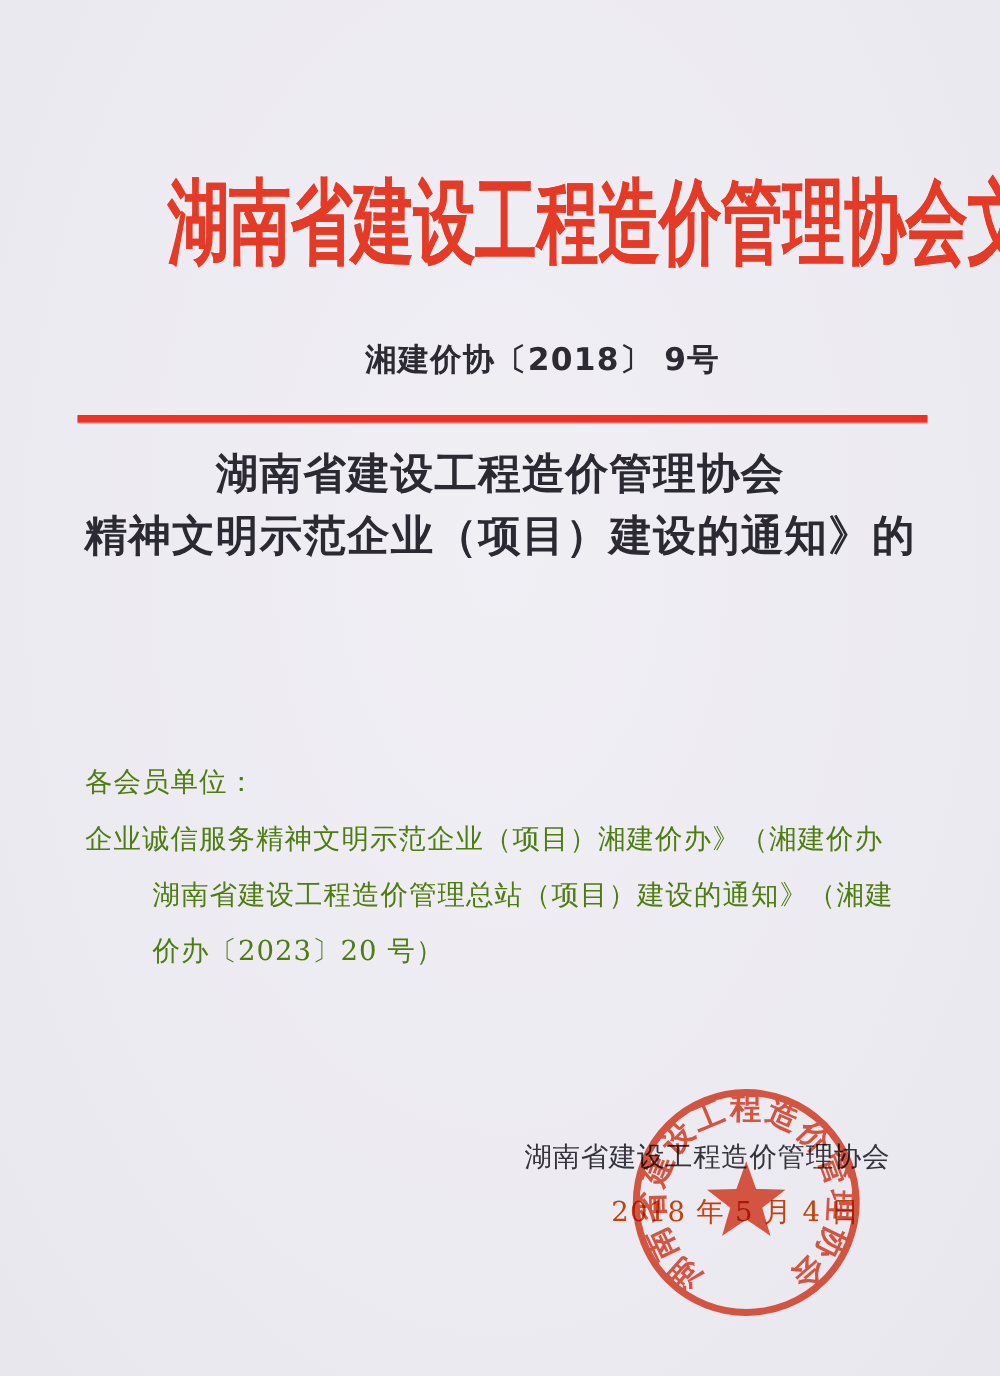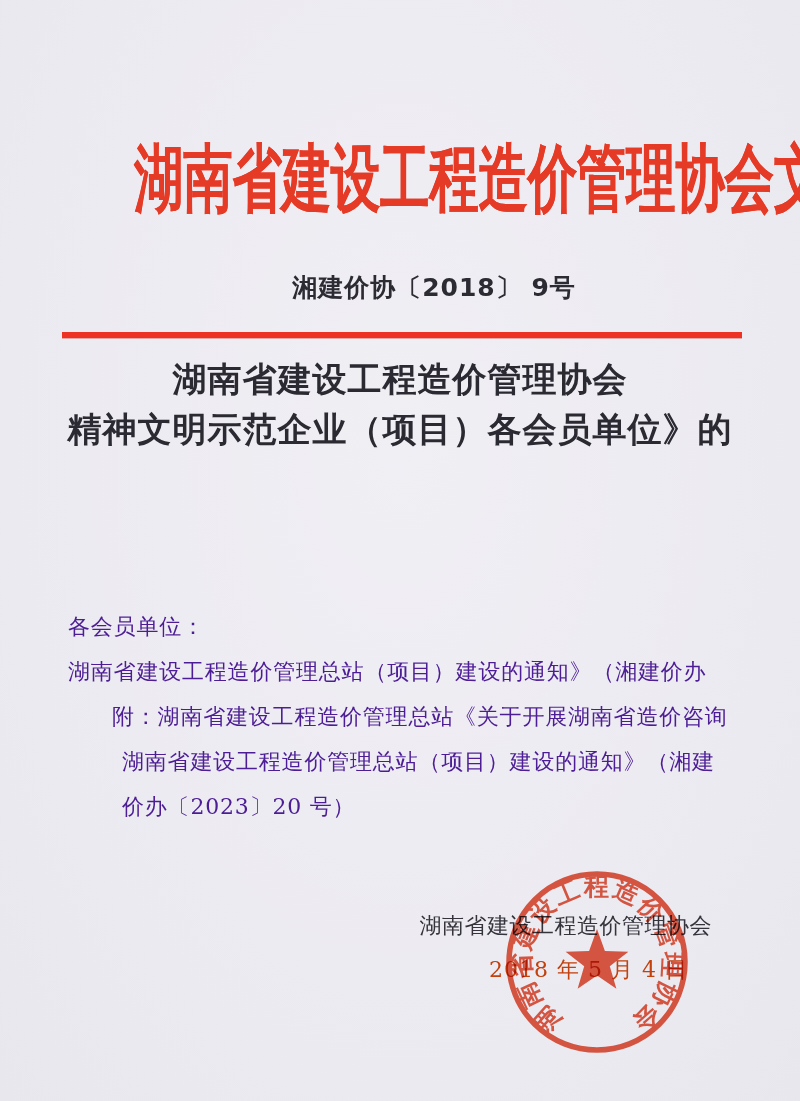--- a/index.html
+++ b/index.html
@@ -64,21 +64,21 @@
   }
   .doc-title .t-line { line-height: 50px; height: 50px; white-space: nowrap; }
 
   
   .body-text {
     position: absolute;
     top: 604px; left: 68px;
     width: 672px;
     font-size: 22px;
     letter-spacing: 0.8px;
-    color: #4c1d95;
+    color: #4d7c0f;
   }
   .b-line { line-height: 45px; height: 45px; white-space: nowrap; }
   .salutation { margin-bottom: 0px; }
   .indent { text-indent: 2em; }
   .hang { margin-left: 54px; }
 
   
   .signature {
     position: absolute;
     top: 911px; right: 88px;
@@ -118,32 +118,31 @@
 <body>
 
 <div class="masthead">湖南省建设工程造价管理协会文件</div>
 
 <div class="doc-number">湘建价协〔2018〕 9号</div>
 
 <div class="red-rule"></div>
 
 <div class="doc-title">
   <div class="t-line">湖南省建设工程造价管理协会</div>
-  <div class="t-line">精神文明示范企业（项目）各会员单位》的</div>
+  <div class="t-line">精神文明示范企业（项目）建设的通知》的</div>
 </div>
 
 <div class="body-text">
   <div class="b-line salutation">各会员单位：</div>
 
   <div>
-    <div class="b-line">湖南省建设工程造价管理总站（项目）建设的通知》（湘建价办</div>
+    <div class="b-line">企业诚信服务精神文明示范企业（项目）湘建价办》（湘建价办</div>
   </div>
 
   <div>
-    <div class="b-line indent">附：湖南省建设工程造价管理总站《关于开展湖南省造价咨询</div>
     <div class="b-line hang">湖南省建设工程造价管理总站（项目）建设的通知》（湘建</div>
     <div class="b-line hang">价办〔2023〕20 号）</div>
   </div>
 </div>
 
 <div class="signature">湖南省建设工程造价管理协会</div>
 <div class="sign-date">2018 年 5 月 4 日</div>
 
 <div class="seal">
   <svg viewBox="0 0 192 196" xmlns="http://www.w3.org/2000/svg">

